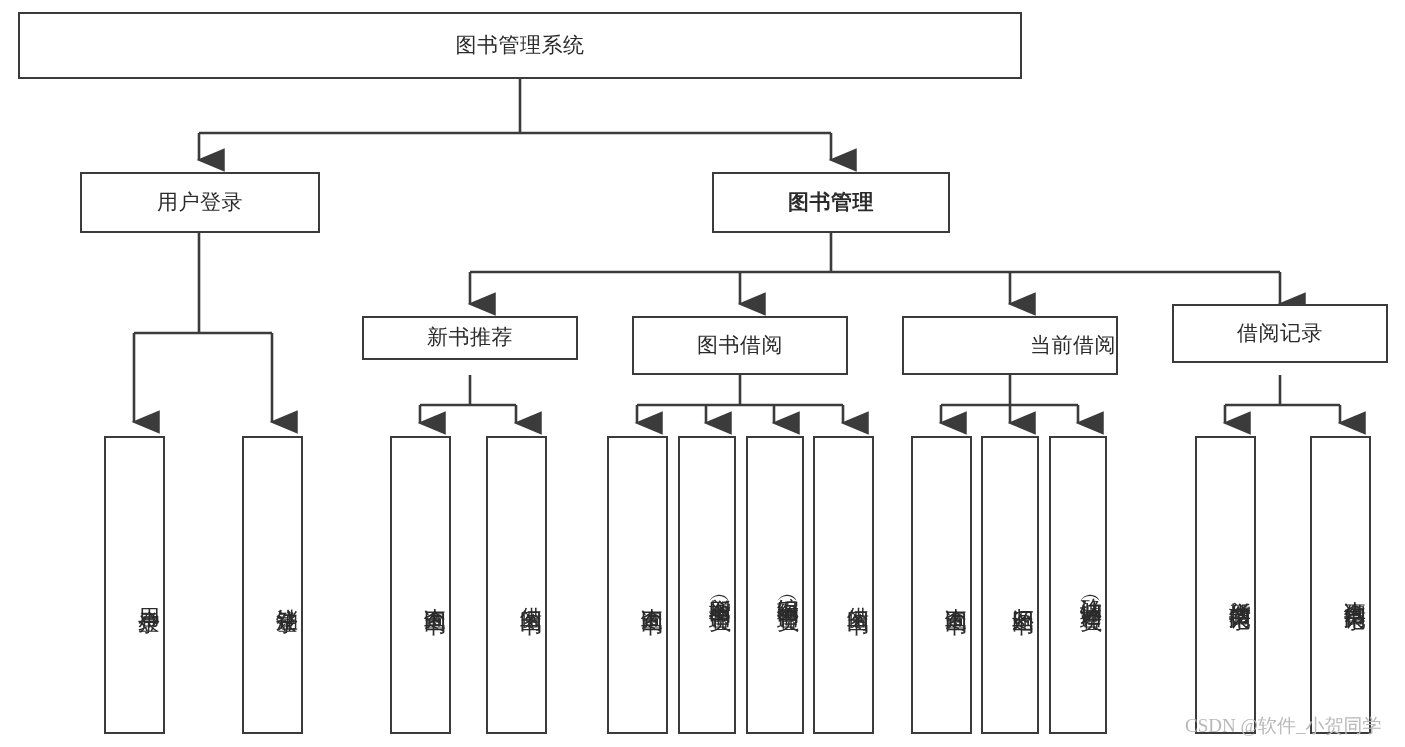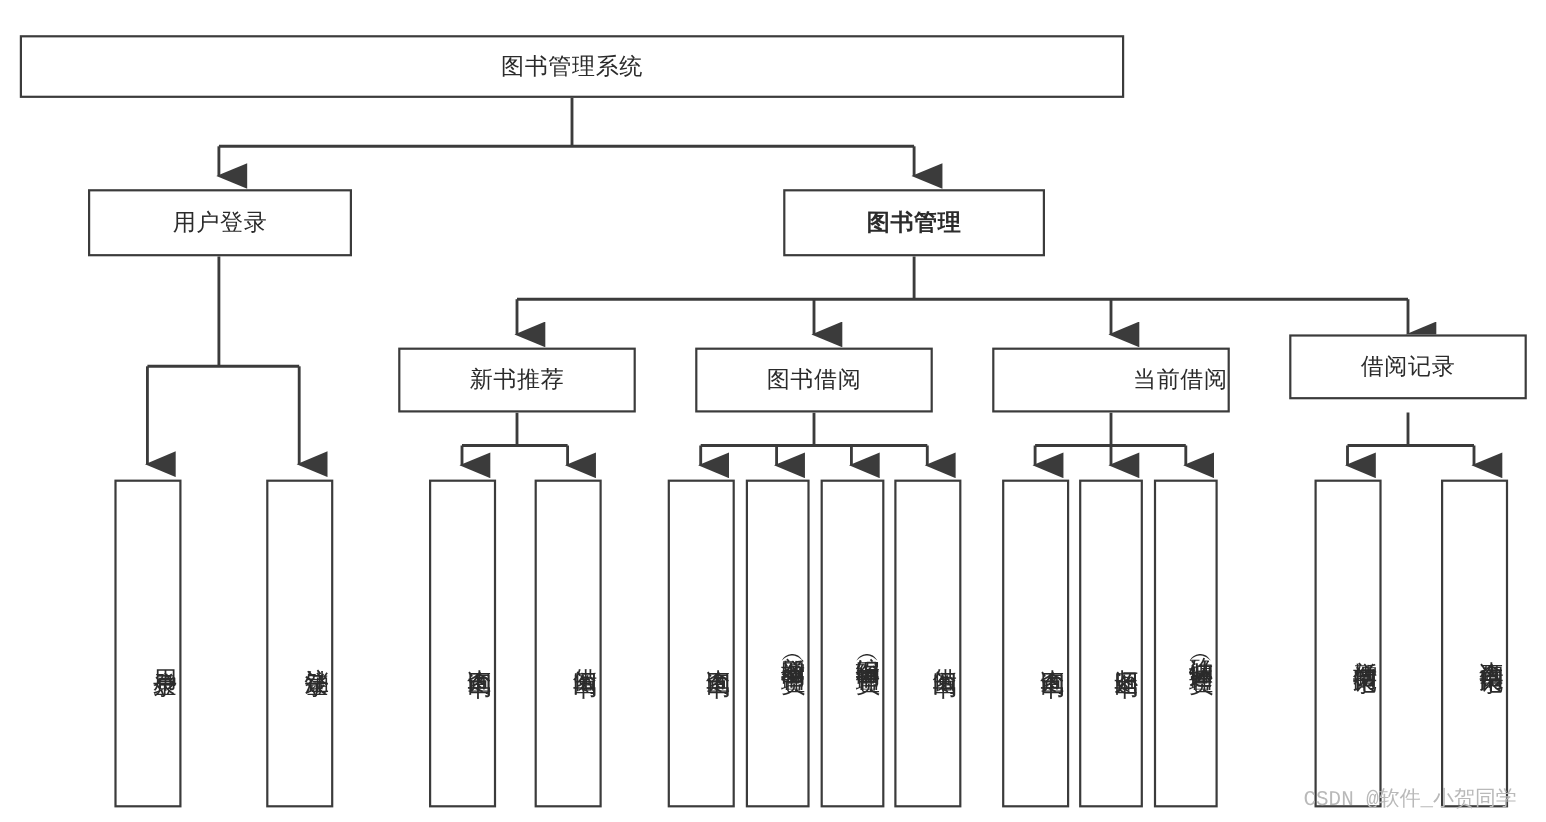--- a/index.html
+++ b/index.html
@@ -58,21 +58,21 @@
     padding-top: 8px;
   }
   .watermark {
     position: absolute;
     left: 1185px;
     top: 713px;
     font-size: 19px;
     color: #b9b9b9;
     white-space: nowrap;
     z-index: 3;
-    font-family: Liberation Mono, monospace;
+    font-family: Liberation Serif, serif;
     text-align: center;
   }
 </style>
 </head>
 <body>
 
 <div id="diagram-root">
 
   <svg class="wire-layer" viewBox="0 0 1405 747" xmlns="http://www.w3.org/2000/svg">
     <defs>
@@ -117,32 +117,32 @@
       <path d="M 1010 405 L 1010 423" marker-end="url(#arrow)"></path>
       <path d="M 1078 405 L 1078 423" marker-end="url(#arrow)"></path>
 
       <path d="M 1280 375 L 1280 405"></path>
       <path d="M 1225 405 L 1340 405"></path>
       <path d="M 1225 405 L 1225 423" marker-end="url(#arrow)"></path>
       <path d="M 1340 405 L 1340 423" marker-end="url(#arrow)"></path>
     </g>
   </svg>
 
-  <div class="node node-h" style="left:18px; top:12px; width:1004px; height:57px;margin-top:20px;">
+  <div class="node node-h" style="left:18px; top:12px; width:1004px; height:67px;">
     <span>图书管理系统</span>
   </div>
 
   <div class="node node-h" style="left:80px; top:172px; width:240px; height:61px;">
     <span>用户登录</span>
   </div>
   <div class="node node-h" style="left:712px; top:172px; width:238px; height:61px;font-weight:bold;">
     <span>图书管理</span>
   </div>
 
-  <div class="node node-h" style="left:362px; top:316px; width:216px; height:59px;">
+  <div class="node node-h" style="left:362px; top:316px; width:216px; height:44px;">
     <span>新书推荐</span>
   </div>
   <div class="node node-h" style="left:632px; top:316px; width:216px; height:59px;">
     <span>图书借阅</span>
   </div>
   <div class="node node-h" style="left:902px; top:316px; width:216px; height:59px;justify-content:flex-end;">
     <span>当前借阅</span>
   </div>
   <div class="node node-h" style="left:1172px; top:304px; width:216px; height:59px;">
     <span>借阅记录</span>

